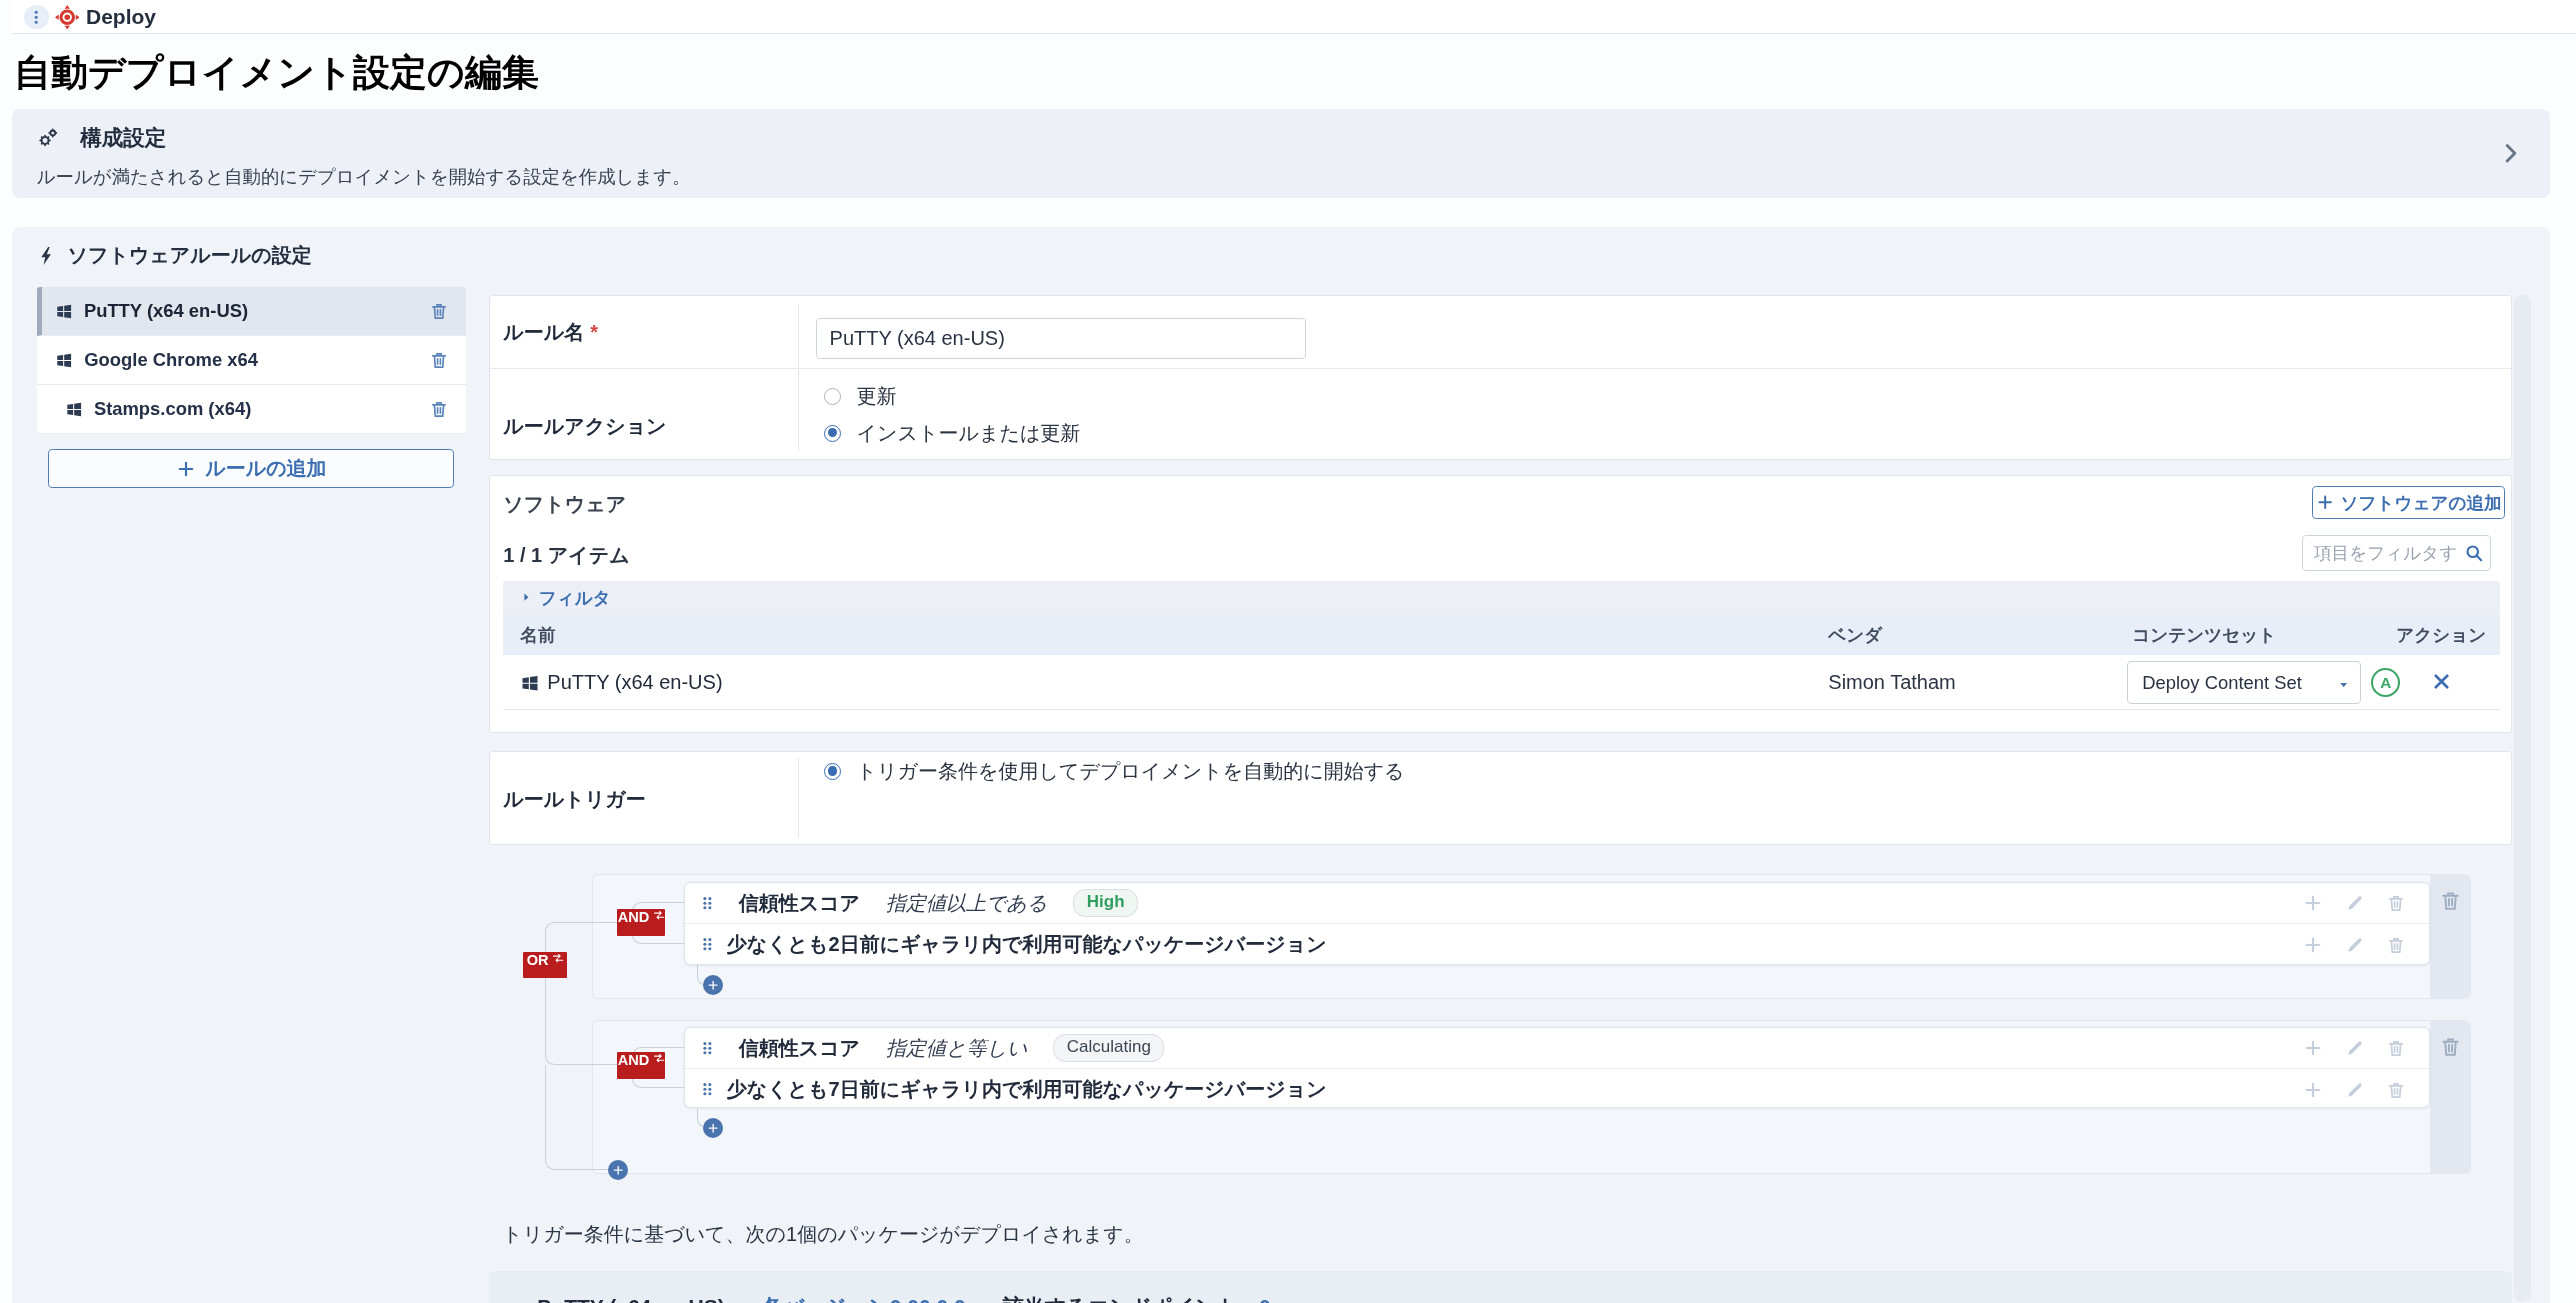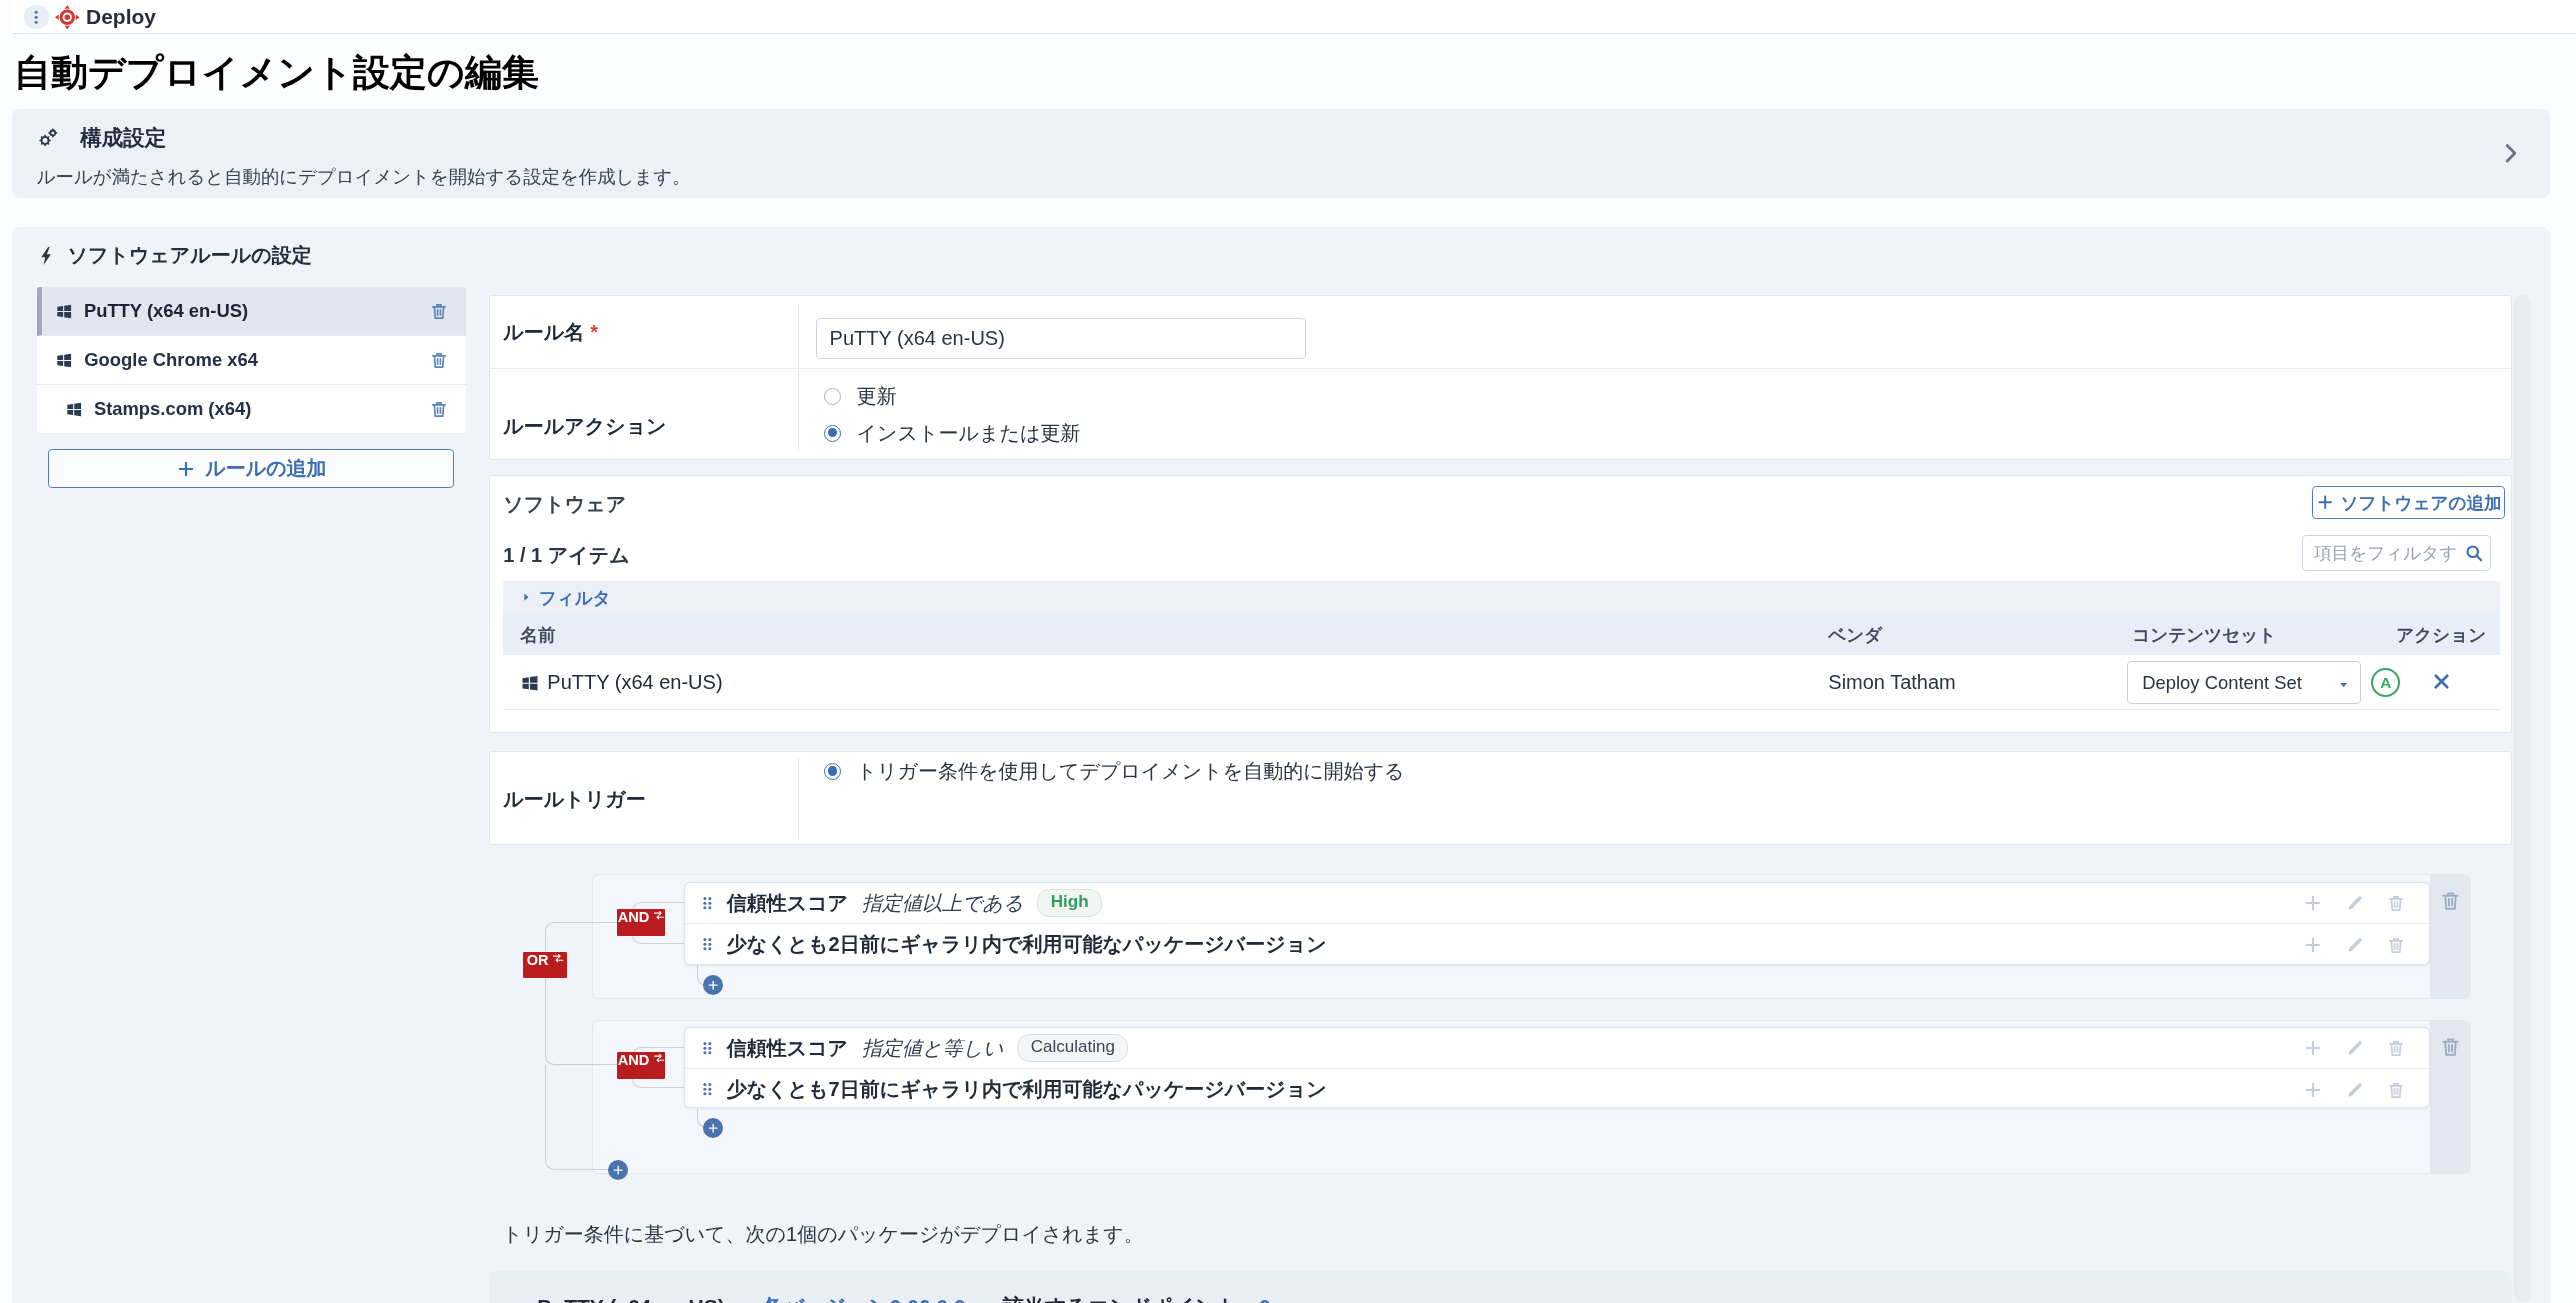--- a/index.html
+++ b/index.html
@@ -79,21 +79,21 @@
   
   .group { position:absolute; left:580px; width:1879px; background:#f3f6fa; border:0.8px solid #e2e7ef; border-radius:6.1px; }
   .group1 { top:647px; height:125px; }
   .group2 { top:793px; height:154px; }
   .gtrash { position:absolute; right:0; top:0; bottom:0; width:40px; background:#e3e8f0; border-radius:0 6.1px 6.1px 0; display:flex; justify-content:center; color:#9fadc2; cursor:pointer; }
   .gtrash .ic { margin-top:14px; }
   .ccard { position:absolute; left:672px; width:1746px; background:#fff; border:0.8px solid #dee4ec; border-radius:6.1px; box-shadow:0 0.8px 2.3px rgba(40,60,90,.08); z-index:2; }
   .ccard.c1 { top:655px; height:83px; }
   .ccard.c2 { top:800px; height:81px; }
   .crow { height:41px; display:flex; align-items:center; padding-left:12.3px; cursor:pointer; }
-  .crow.first { border-bottom:0.8px solid #e8ecf2; }
+  .crow.first { border-bottom:0.8px solid #e8ecf2;gap:12px; }
   .crow .handle { color:#4a74ae; cursor:grab; flex:none; }
   .cname { margin-left:10.7px; font-size:20px; font-weight:bold; color:#222b3b; white-space:nowrap; }
   .cop { margin-left:14px; font-size:20px; font-style:italic; color:#323c4f; white-space:nowrap; }
   .pill { margin-left:14px; padding:2.3px 12.3px 3.8px; border:1.5px solid #d8dde3; border-radius:12.3px; font-size:17px; white-space:nowrap; }
   .pill.high { color:#2f9e5f; background:#f0f6f2; font-weight:600; }
   .pill.calc { color:#3c4553; background:#f3f5f7; }
   .crow .acts { margin-left:auto; padding-right:23px; display:flex; gap:21.5px; color:#c5cedb; }
   .crow .acts .ic { cursor:pointer; }
   .badge { position:absolute; z-index:3; background:#b91c1c; color:#fff; border-radius:1px; display:flex; align-items:flex-start; justify-content:center; gap:3.1px; font-size:14.6px; font-weight:bold; cursor:pointer; }
   .badge .ic { color:#fff; }

